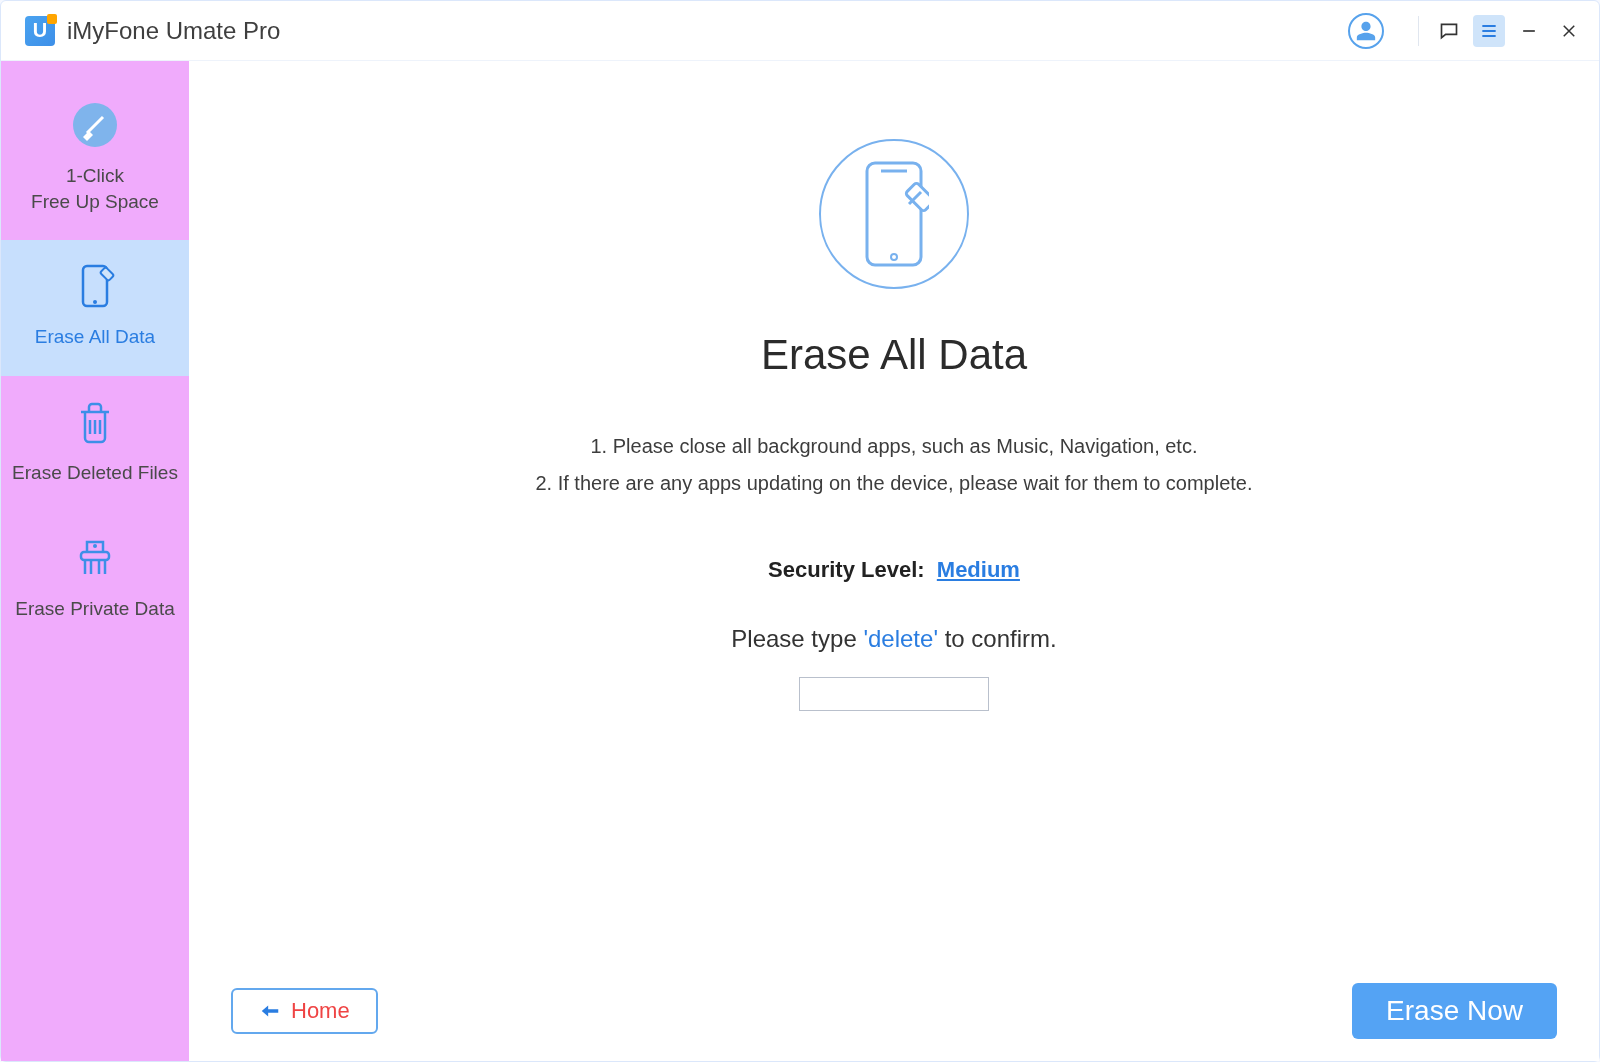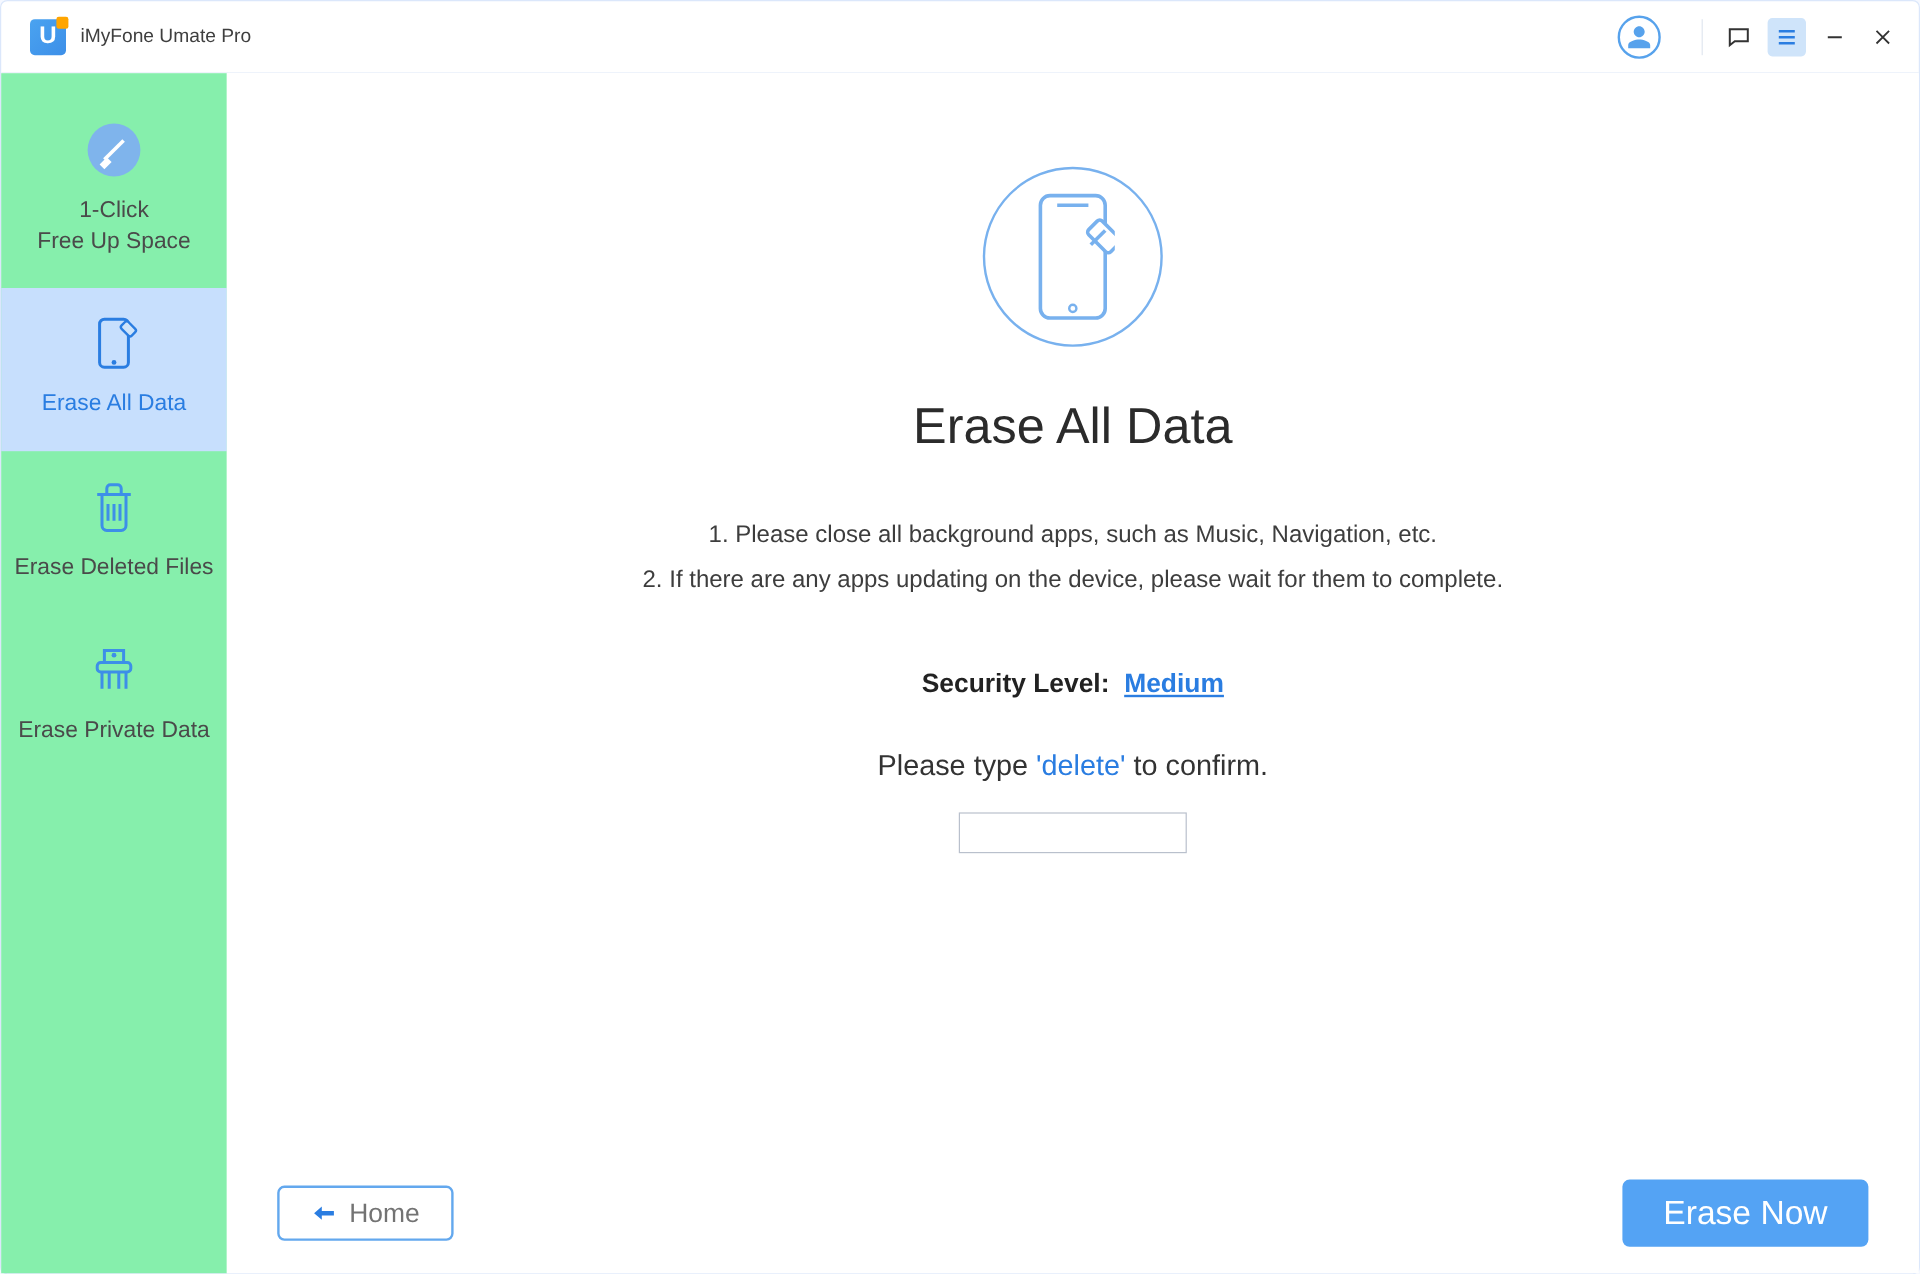--- a/index.html
+++ b/index.html
@@ -36,41 +36,41 @@
   .logo::before{
     content:"U";
     position:absolute;inset:0;
     color:#fff;font-weight:700;font-size:20px;
     display:flex;align-items:center;justify-content:center;
   }
   .logo::after{
     content:"";position:absolute;right:-2px;top:-2px;
     width:10px;height:10px;background:orange;border-radius:2px;
   }
-  .app-title { font-size: 16px; color:#3f3f3f;text-align:center; }
+  .app-title { font-size: 24px; color:#3f3f3f;text-align:center; }
   .titlebar-right { margin-left:auto; display:flex; align-items:center; gap:8px; }
   .account-icon{
     width:36px;height:36px;border-radius:50%;
     border:2px solid #57a2ec;
     display:flex;align-items:center;justify-content:center;
     margin-right:20px;
     cursor:pointer;
   }
   .account-icon svg{width:22px;height:22px;fill:#57a2ec;}
   .divider{width:1px;height:30px;background:#e0e6ef;margin:0 6px;}
   .tb-btn{
     width:32px;height:32px;border-radius:4px;
     display:flex;align-items:center;justify-content:center;
     cursor:pointer;font-size:18px;color:#333;
   }
   .tb-btn.active{background:#cfe4fa;color:#2a7de1;}
   .content { flex:1; display:flex; }
   .sidebar {
     width: 188px;
-    background:#86efac;
+    background:#f0abfc;
     display:flex;flex-direction:column;
     padding-top:18px;
   }
   .side-item{
     padding:22px 6px 26px;
     display:flex;flex-direction:column;align-items:center;
     gap:14px;
     cursor:pointer;
     color:#4a4a4a;
   }
@@ -132,21 +132,21 @@
     font-size:18px;padding:0 8px;
     background:#fff;
   }
   .footer{
     height:100px;
     display:flex;align-items:center;
     padding:0 42px;
   }
   .home-btn{
     border:2px solid #63a8ee;border-radius:6px;
-    color:#737373;background:#fff;
+    color:#ef4444;background:#fff;
     padding:8px 26px;
     font-size:22px;
     display:flex;align-items:center;gap:10px;
     cursor:pointer;
   }
   .home-btn svg{width:22px;height:22px;fill:#2a7de1;}
   .erase-btn{
     margin-left:auto;
     background:#54a3f4;color:#fff;
     border:none;border-radius:6px;

